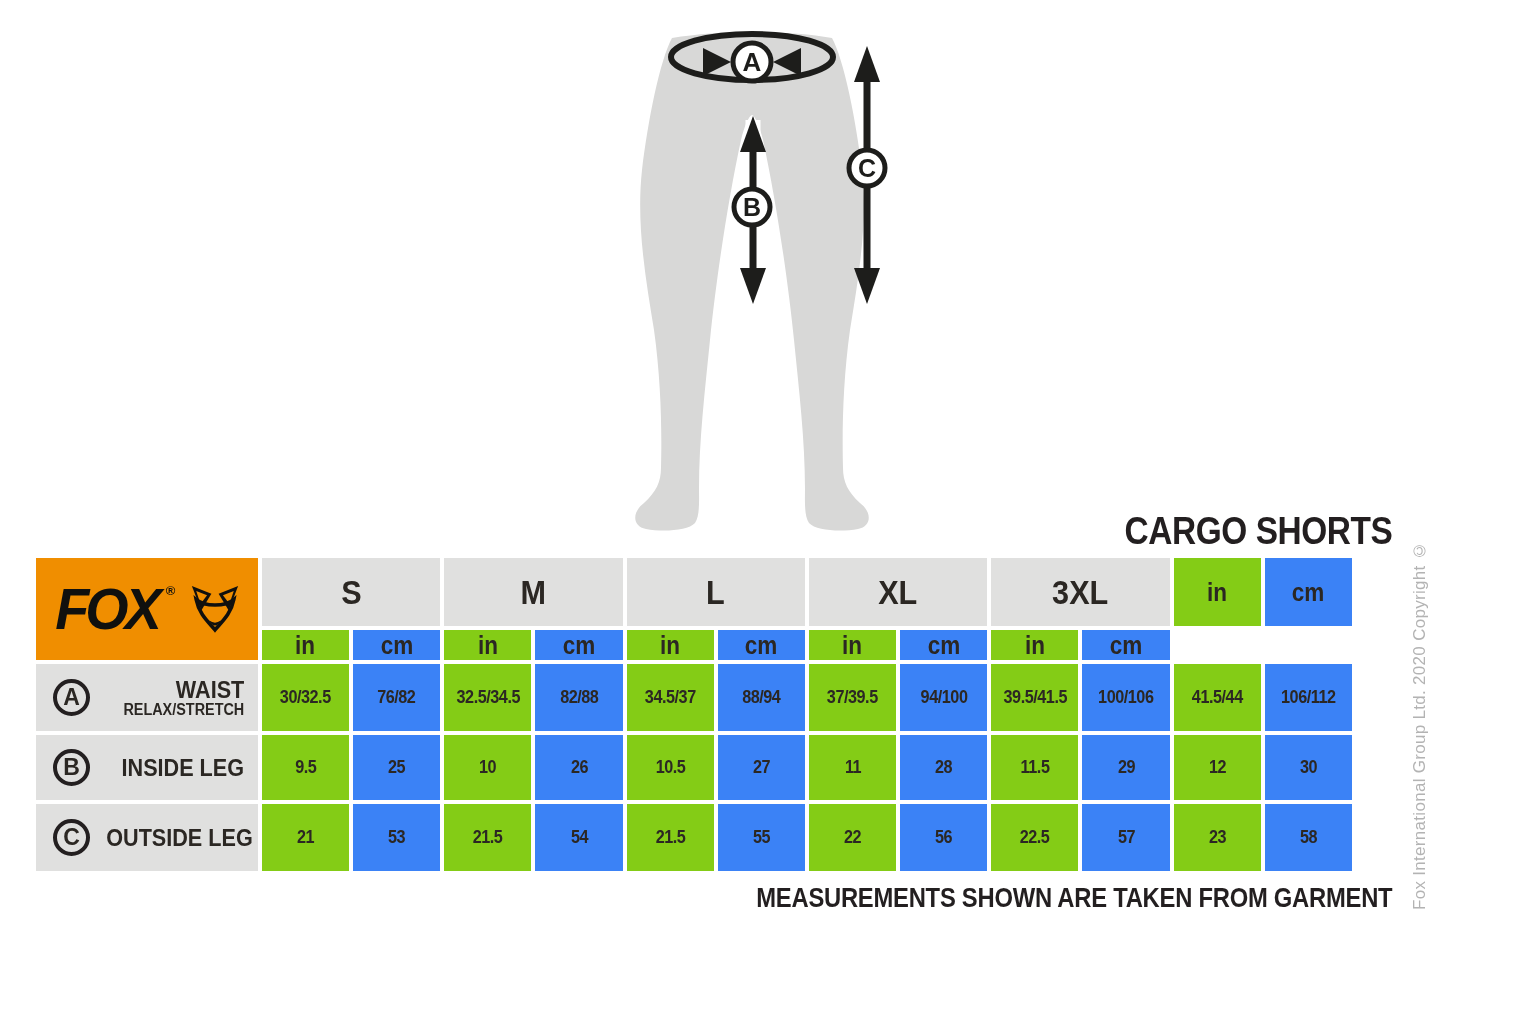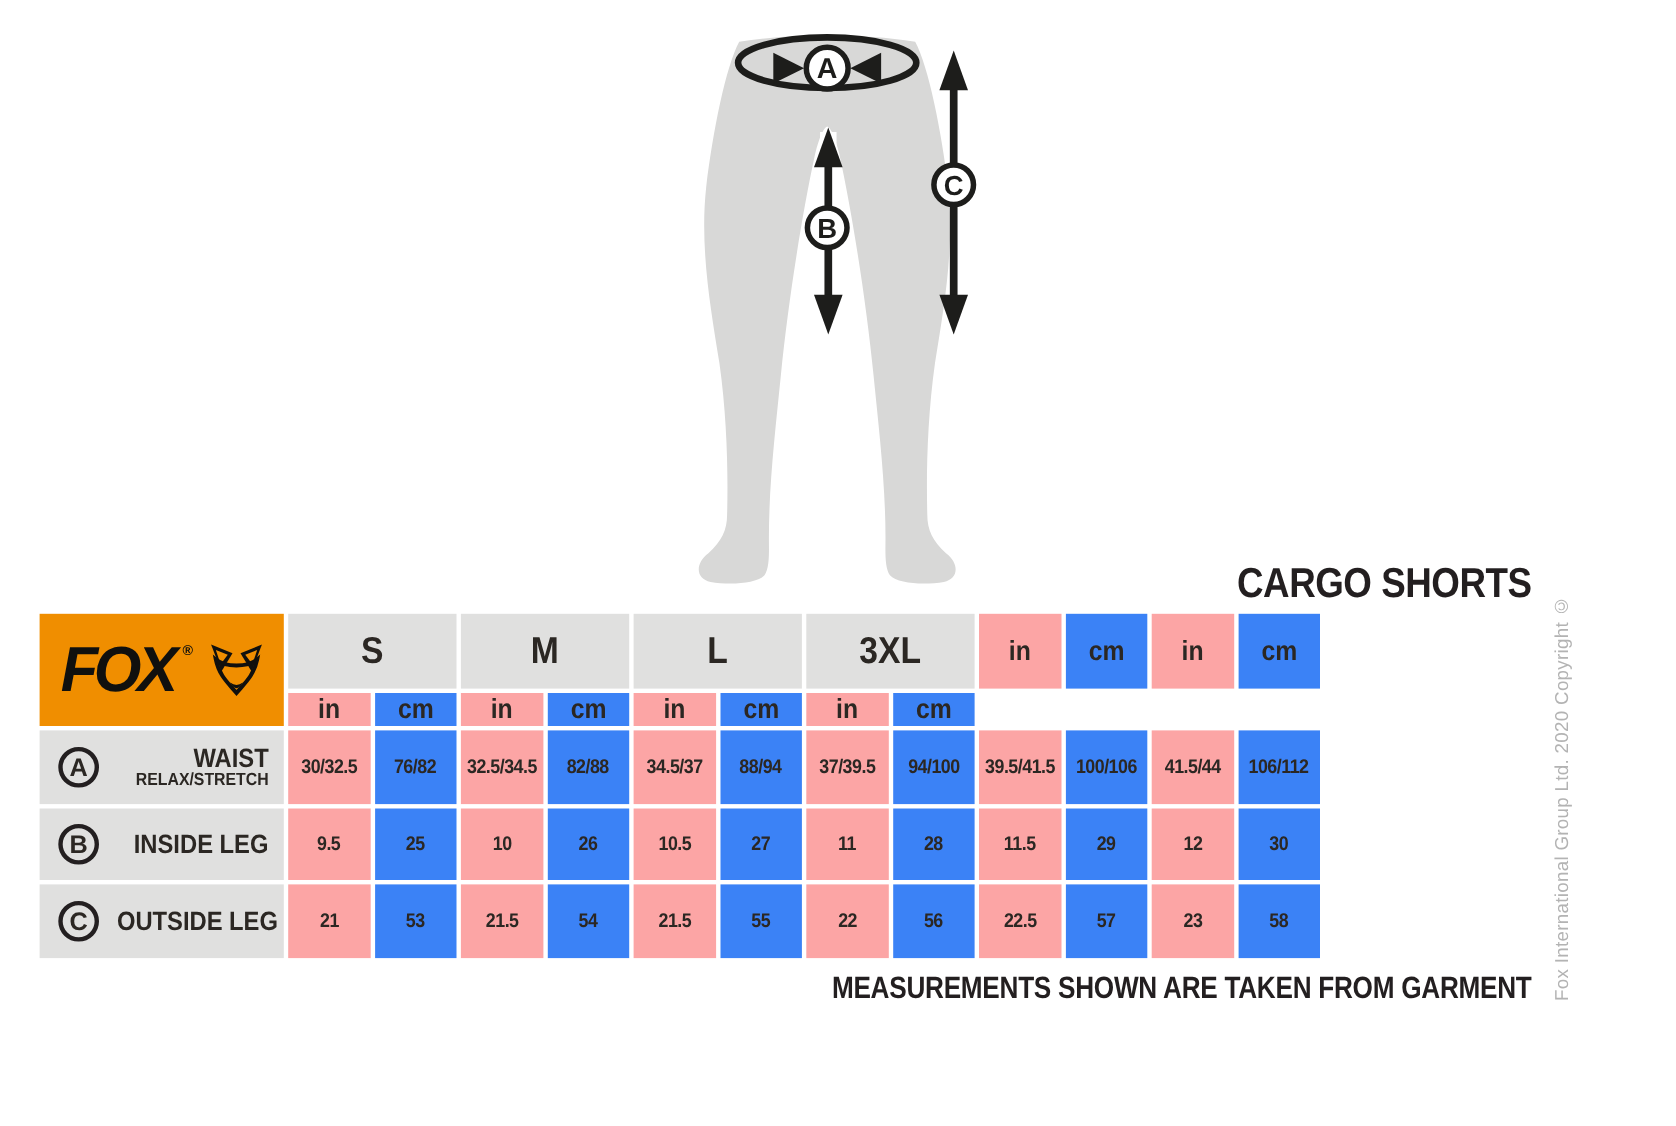--- a/index.html
+++ b/index.html
@@ -14,36 +14,36 @@
                 letter-spacing:-0.5px; transform:scaleX(0.88); transform-origin:right center;
                 white-space:nowrap; color:#231f20; }
   .footnote   { position:absolute; right:132px; top:882px; font-size:28px; font-weight:bold;
                 letter-spacing:-0.3px; transform:scaleX(0.85); transform-origin:right center;
                 white-space:nowrap; color:#231f20; }
   .copyright  { position:absolute; right:94px; top:558px; height:352px;
                 writing-mode:vertical-rl; transform:rotate(180deg);
                 font-size:17px; color:#b3b3b3; letter-spacing:0.3px; white-space:nowrap; }
 
   
-  #size-table { position:absolute; left:36px; top:558px; width:1164px;
+  #size-table { position:absolute; left:36px; top:558px; width:1316px;
                 display:grid; grid-template-columns:222px repeat(12, 1fr);
                 grid-template-rows:68px 30px 67px 65px 67px; gap:4px; }
   .cell { display:flex; align-items:center; justify-content:center; overflow:hidden; }
   .cell > .txt { display:inline-block; transform:scaleX(0.9); white-space:nowrap; font-weight:bold; }
 
   .logo-cell  { grid-column:1; grid-row:1 / 3; background:#f08e00; display:flex;
                 align-items:center; justify-content:center; gap:10px; }
   .fox-word   { font-style:italic; font-weight:bold; font-size:58px; line-height:1;
                 letter-spacing:-4px; color:#10100e; transform:scaleX(0.96); }
   .fox-reg    { font-size:13px; font-weight:bold; color:#10100e; position:relative; top:-19px; left:-4px; }
 
   .size-cell  { grid-column:span 2; background:#e0e0df; font-size:34px; }
   .unit-cell  { font-size:25px; }
   .val-cell   { font-size:18px; letter-spacing:-0.5px; }
-  .c-in { background:#fca5a5; }
+  .c-in { background:#84cc16; }
   .c-cm { background:#3b82f6; }
 
   .label-cell { grid-column:1; background:#e0e0df; display:flex; align-items:center;
                 justify-content:space-between; padding:0 14px 0 17px; }
   .marker-circle { width:37px; height:37px; border:4px solid #231f20; border-radius:50%;
                    display:flex; align-items:center; justify-content:center;
                    font-size:23px; font-weight:bold; flex:0 0 auto; }
   .label-stack { text-align:right; line-height:1.05; transform:scaleX(0.9); transform-origin:right center; }
   .label-main  { font-size:24px; font-weight:bold; white-space:nowrap; }
   .label-sub   { font-size:16px; font-weight:bold; white-space:nowrap; }
@@ -116,20 +116,23 @@
   <div class="cell size-cell">
       <span class="txt">S</span>
     </div>
   <div class="cell size-cell">
       <span class="txt">M</span>
     </div>
   <div class="cell size-cell">
       <span class="txt">L</span>
     </div>
   <div class="cell size-cell">
+      <span class="txt">XL</span>
+    </div>
+  <div class="cell size-cell">
       <span class="txt">3XL</span>
     </div>
 
   <div class="cell unit-cell c-in">
       <span class="txt">in</span>
     </div>
   <div class="cell unit-cell c-cm">
       <span class="txt">cm</span>
     </div>
   <div class="cell unit-cell c-in">

